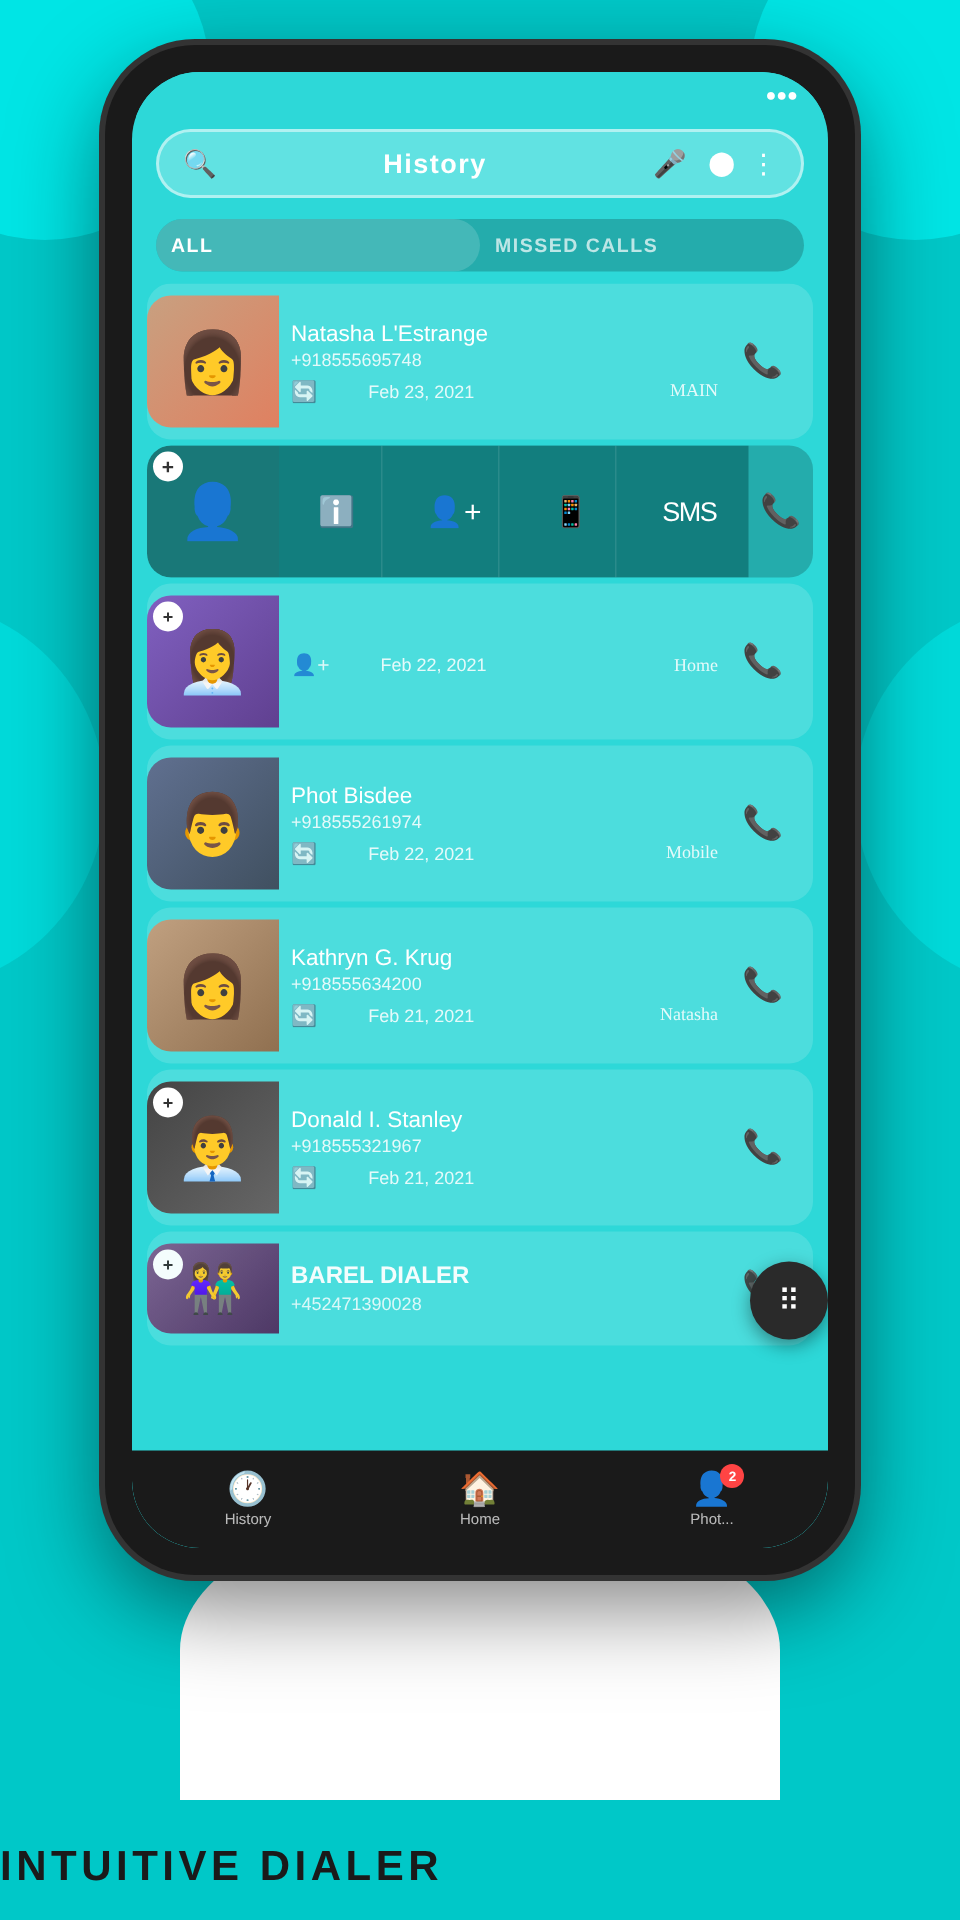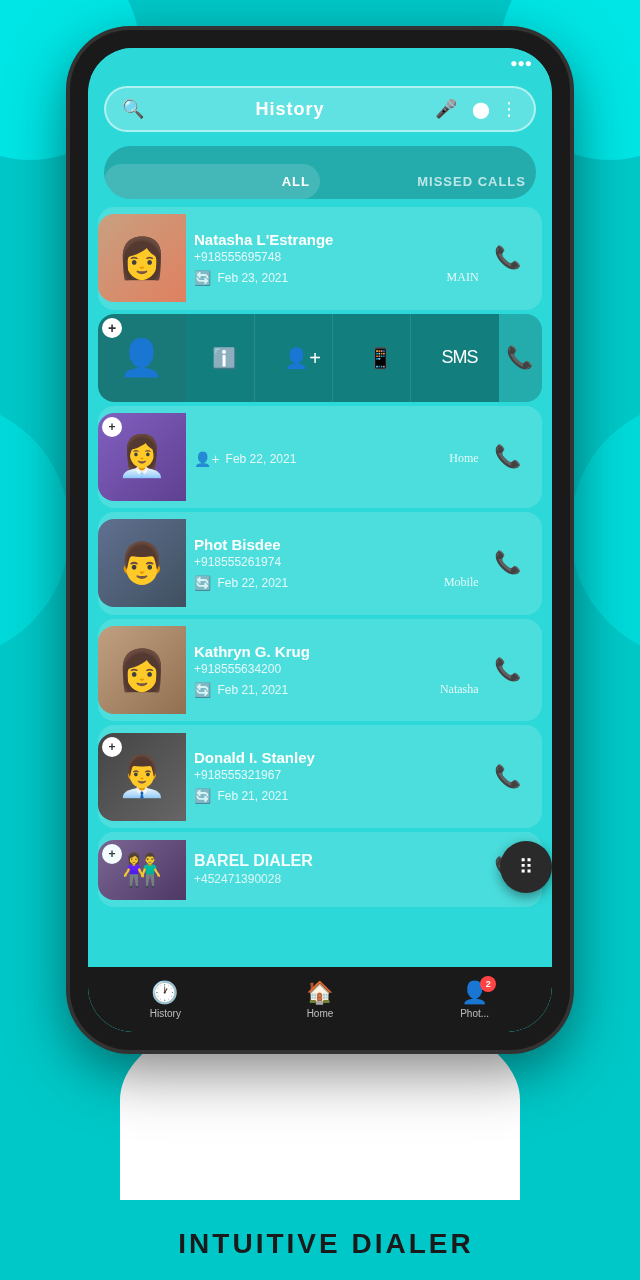--- a/index.html
+++ b/index.html
@@ -138,27 +138,26 @@
     .tabs {
       display: flex;
       margin: 6px 16px 8px;
       background: rgba(0,0,0,0.2);
       border-radius: 30px;
       overflow: hidden;
     }
     .tab {
       flex: 1;
       padding: 10px;
-      text-align: right;
+      text-align: left;
       font-size: 13px;
       font-weight: 700;
       color: rgba(255,255,255,0.7);
       letter-spacing: 1px;
       cursor: pointer;
-      margin-top: 18px;
     }
     .tab.active {
       background: rgba(255,255,255,0.15);
       color: white;
       border-radius: 30px;
     }
 
     
     .call-list {
       flex: 1;
@@ -211,39 +210,40 @@
     .call-item-info {
       flex: 1;
       padding: 6px 8px;
       display: flex;
       flex-direction: column;
       gap: 2px;
     }
     .contact-name {
       color: white;
       font-size: 15px;
-      font-weight: 700;
+      font-weight: 400;
     }
     .contact-number {
       color: rgba(255,255,255,0.85);
       font-size: 12px;
     }
     .call-meta {
       display: flex;
       align-items: center;
       gap: 6px;
       margin-top: 4px;
     }
     .call-time-icon {
       color: rgba(255,255,255,0.8);
       font-size: 14px;
     }
     .call-date {
       color: rgba(255,255,255,0.85);
       font-size: 12px;
+      margin-left: 28px;
     }
     .call-type {
       margin-left: auto;
       color: rgba(255,255,255,0.85);
       font-size: 12px;
       font-family: Liberation Serif, serif;
     }
 
     .call-action {
       color: white;
@@ -356,23 +356,22 @@
       color: white;
       font-size: 22px;
       z-index: 10;
       box-shadow: 0 4px 12px rgba(0,0,0,0.4);
     }
 
     
     .app-title {
       position: absolute;
       bottom: 20px;
-      left: 12px;
+      left: 0;
       right: 0;
-      text-align: center;
       font-size: 28px;
       font-weight: 900;
       color: #1a1a1a;
       letter-spacing: 3px;
       z-index: 1;
     }
 
     
     .avatar-bg-1 { background: linear-gradient(135deg, #e8a0a0, #c97070); }
   </style>

